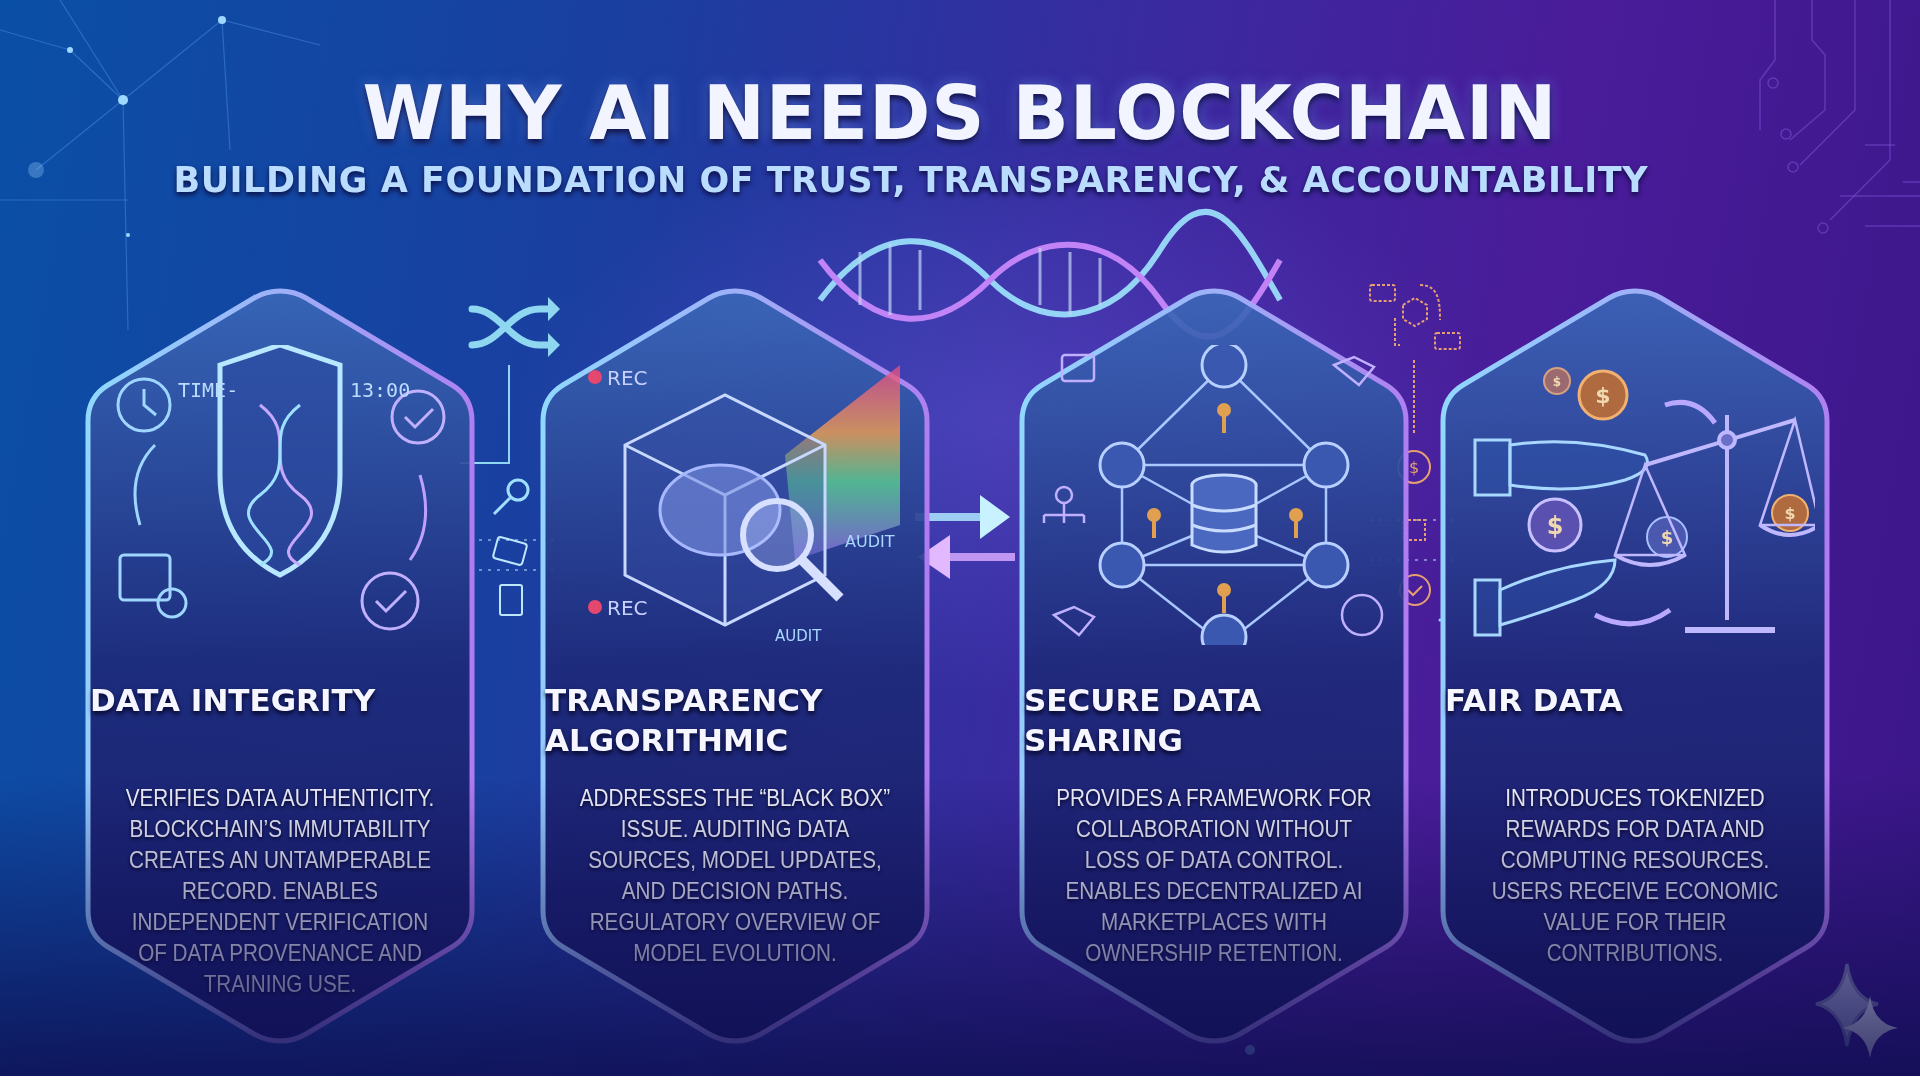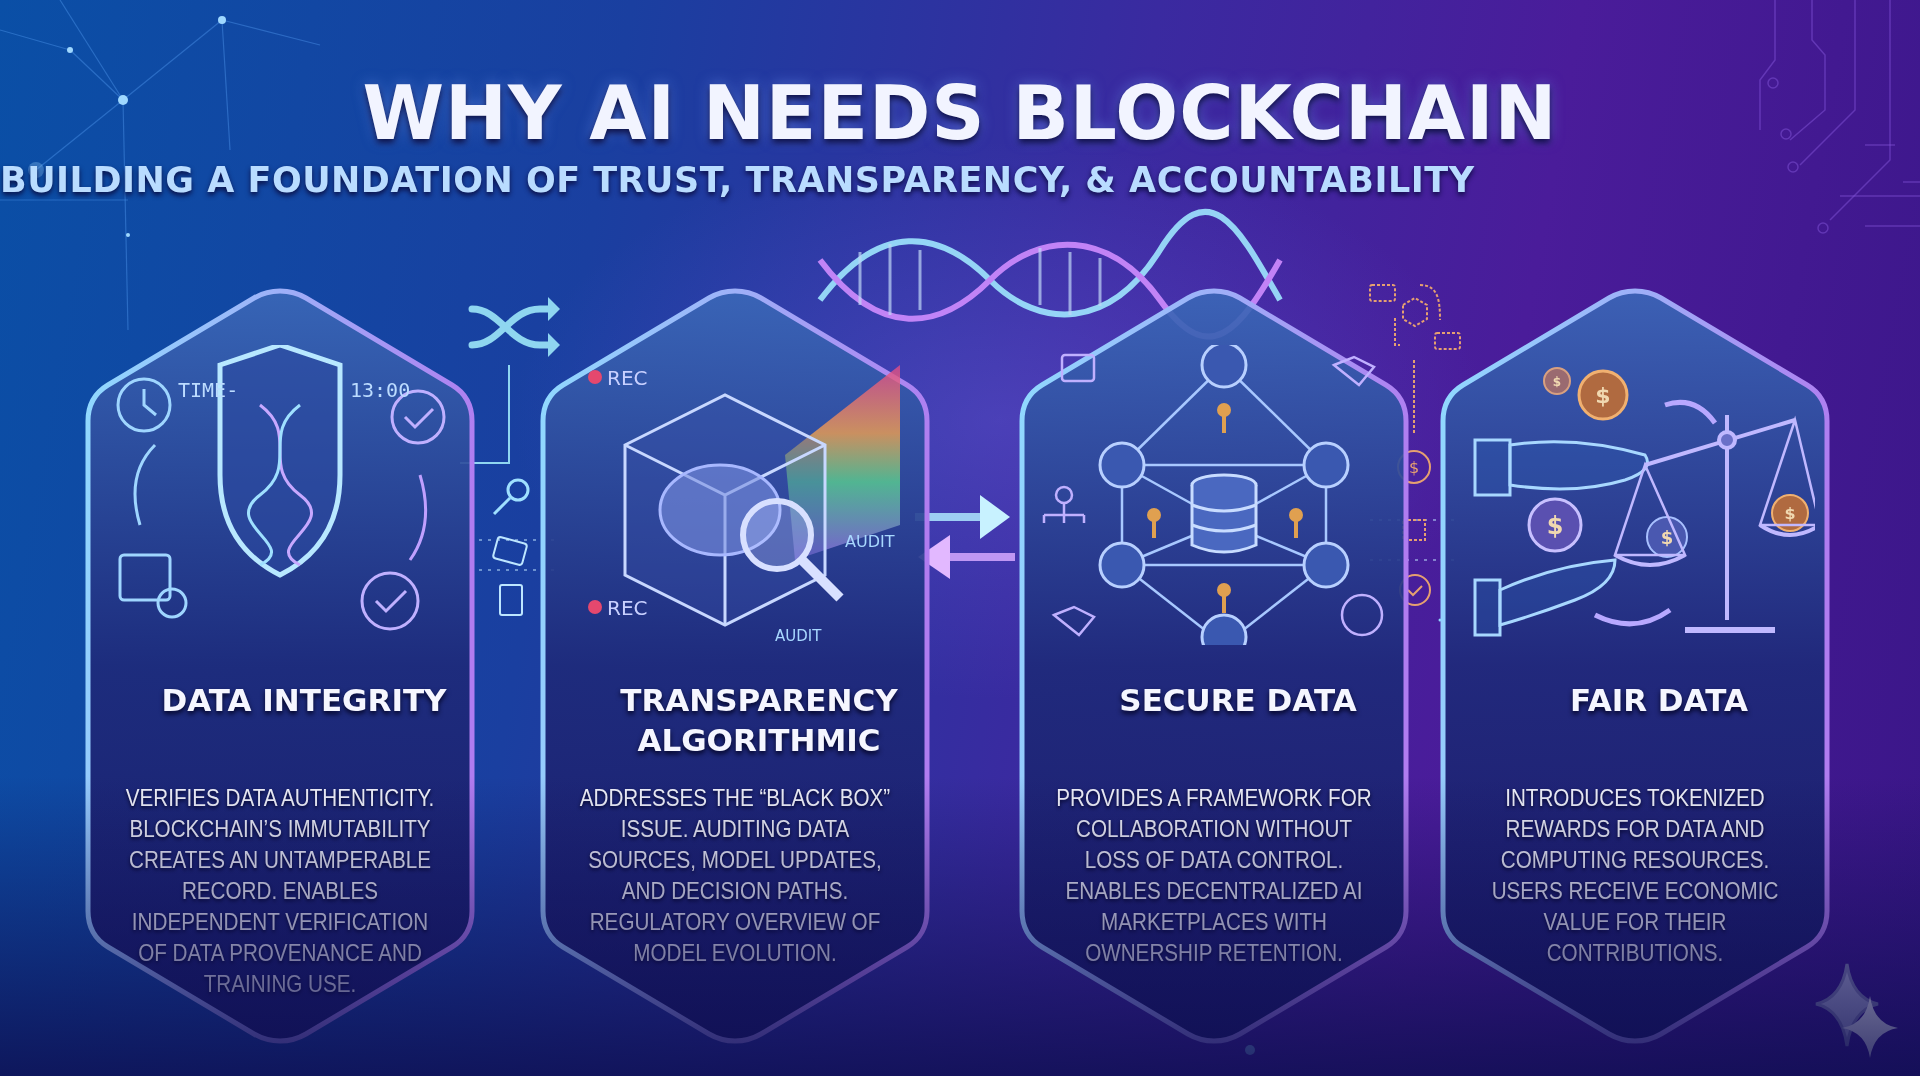--- a/index.html
+++ b/index.html
@@ -8,27 +8,27 @@
     background:
       radial-gradient(ellipse 700px 400px at 1000px 420px, rgba(140,120,255,0.25), transparent 70%),
       linear-gradient(100deg,#0a4fa6 0%,#1a3fa0 30%,#3a2aa0 55%,#4a1c9a 75%,#3a1688 100%);
   }
   .canvas::after{content:"";position:absolute;left:0;right:0;bottom:0;height:300px;
     background:linear-gradient(to bottom,transparent,rgba(14,14,80,0.85));pointer-events:none;}
   svg.deco{position:absolute;left:0;top:0;}
   .title{position:absolute;left:0;width:1920px;top:62px;text-align:center;
     font-family:"DejaVu Sans",sans-serif;font-weight:bold;font-size:74px;letter-spacing:1px;color:#f2f4ff;
     text-shadow:0 4px 6px rgba(10,10,60,0.9),0 0 14px rgba(120,160,255,0.5);margin-top:8px;}
-  .subtitle{position:absolute;left:0;width:1648px;top:160px;text-align:left;
+  .subtitle{position:absolute;left:0;width:1648px;top:160px;text-align:right;
     font-family:"DejaVu Sans",sans-serif;font-weight:bold;font-size:35px;color:#b9dcff;letter-spacing:0.5px;
     text-shadow:0 3px 5px rgba(10,10,60,0.9);}
   .card{position:absolute;top:285px;width:400px;height:762px;}
   .card svg.shape{position:absolute;left:0;top:0;}
   .card .illus{position:absolute;left:20px;top:60px;width:360px;height:300px;}
-  .card .ctitle{position:absolute;left:10px;width:428px;top:395px;text-align:center;
+  .card .ctitle{position:absolute;left:10px;width:428px;top:395px;
     font-family:"DejaVu Sans",sans-serif;font-weight:bold;font-size:31px;line-height:40px;color:#f5f6ff;
     text-shadow:0 3px 5px rgba(0,0,30,0.9);}
   .card .cbody{position:absolute;left:12px;width:376px;top:497px;text-align:center;
     font-family:"Liberation Sans",sans-serif;font-size:24px;line-height:31px;color:#f1f2fa;
     transform:scaleX(0.86);transform-origin:center top;
     text-shadow:0 2px 4px rgba(0,0,30,0.95);}
   .sparkle{position:absolute;left:1812px;top:958px;width:90px;height:100px;}
 </style>
 </head>
 <body>
@@ -269,20 +269,21 @@
         <rect x="28" y="10" width="32" height="26" rx="3"></rect>
         <path d="M300 20 l20 -8 l20 10 l-15 18 Z"></path>
         <path d="M20 270 l20 -8 l20 10 l-15 18 Z"></path>
         <circle cx="30" cy="150" r="8"></circle>
           <path d="M30 158 V170 M10 170 H50 M10 170 V178 M30 170 V178 M50 170 V178"></path>
         <circle cx="328" cy="270" r="20"></circle>
       </g>
     </svg>
     <div class="ctitle">
       <div>SECURE DATA</div>
+        <div>SHARING</div>
     </div>
     <div class="cbody">PROVIDES A FRAMEWORK FOR COLLABORATION WITHOUT LOSS OF DATA CONTROL. ENABLES DECENTRALIZED AI MARKETPLACES WITH OWNERSHIP RETENTION.</div>
   </div>
 
   <div class="card" style="left:1435px">
     <svg class="shape" width="400" height="762">
       <path d="M200 6 Q214 6 226 13 L372 100 Q392 112 392 136 L392 626 Q392 650 372 662 L226 749 Q214 756 200 756 Q186 756 174 749 L28 662 Q8 650 8 626 L8 136 Q8 112 28 100 L174 13 Q186 6 200 6 Z" fill="url(#fl1)" stroke="url(#bd1)" stroke-width="5"></path>
     </svg>
     <svg class="illus" viewBox="0 0 360 300">
       <g>

